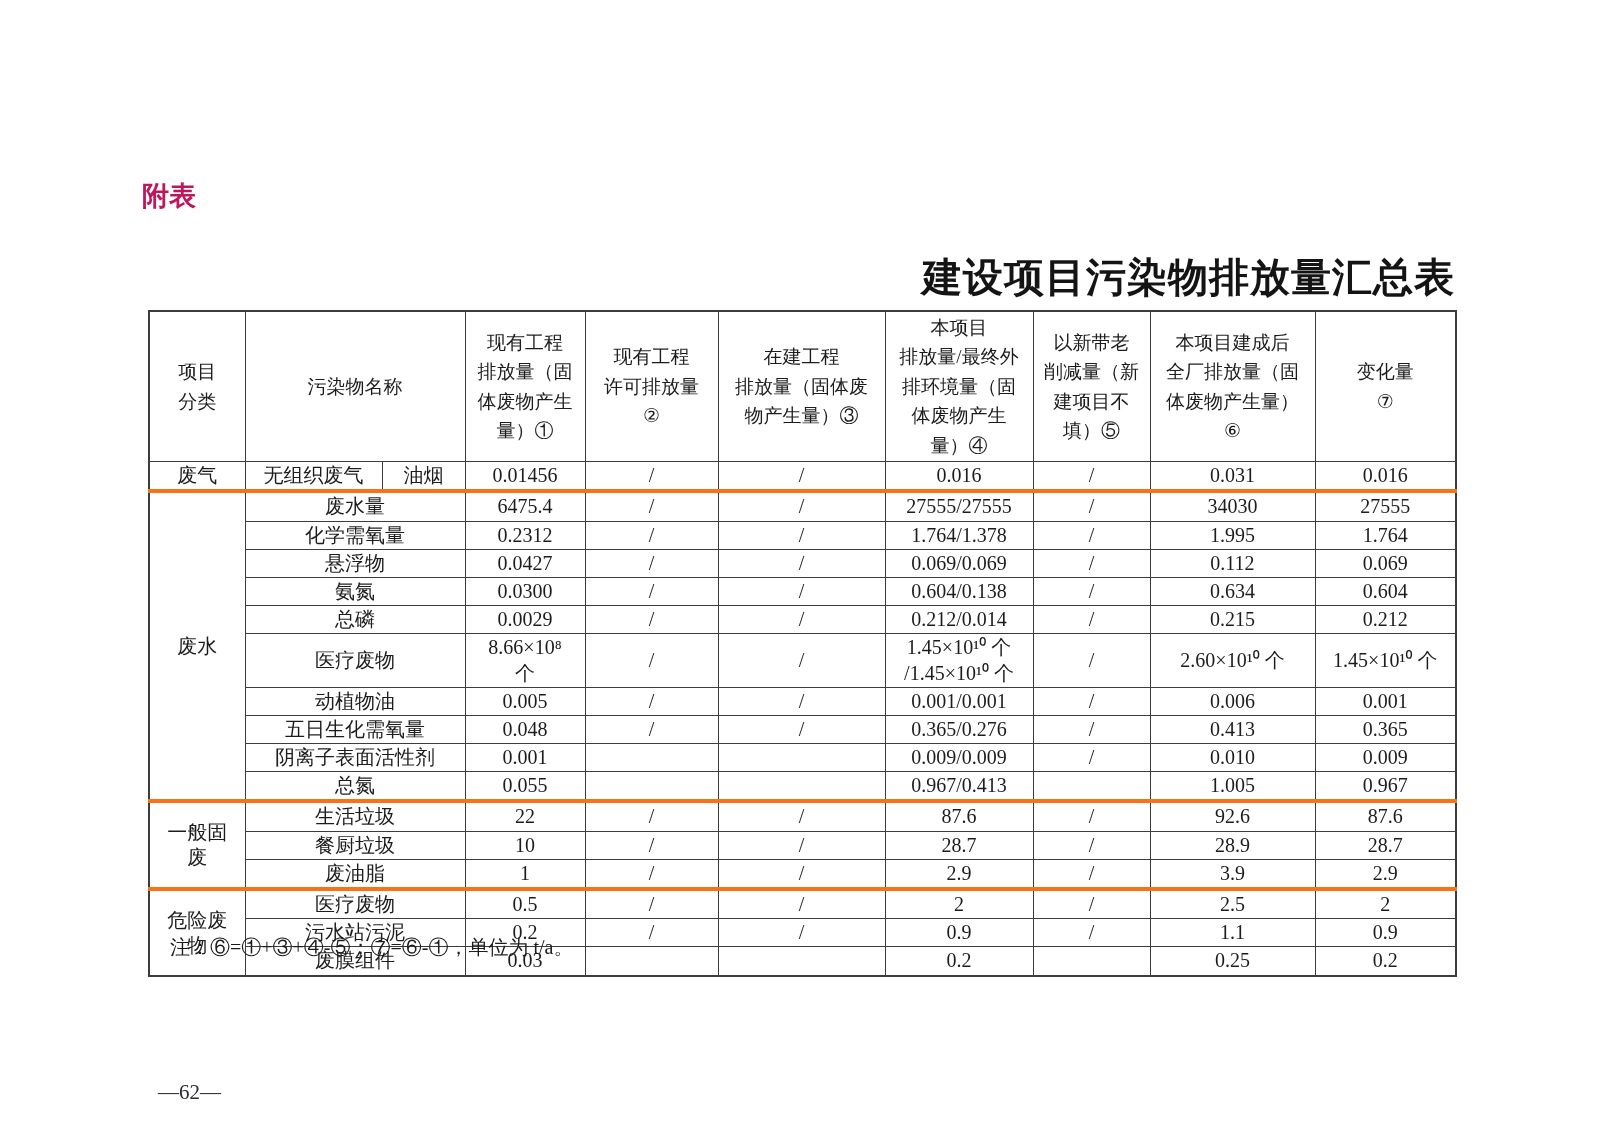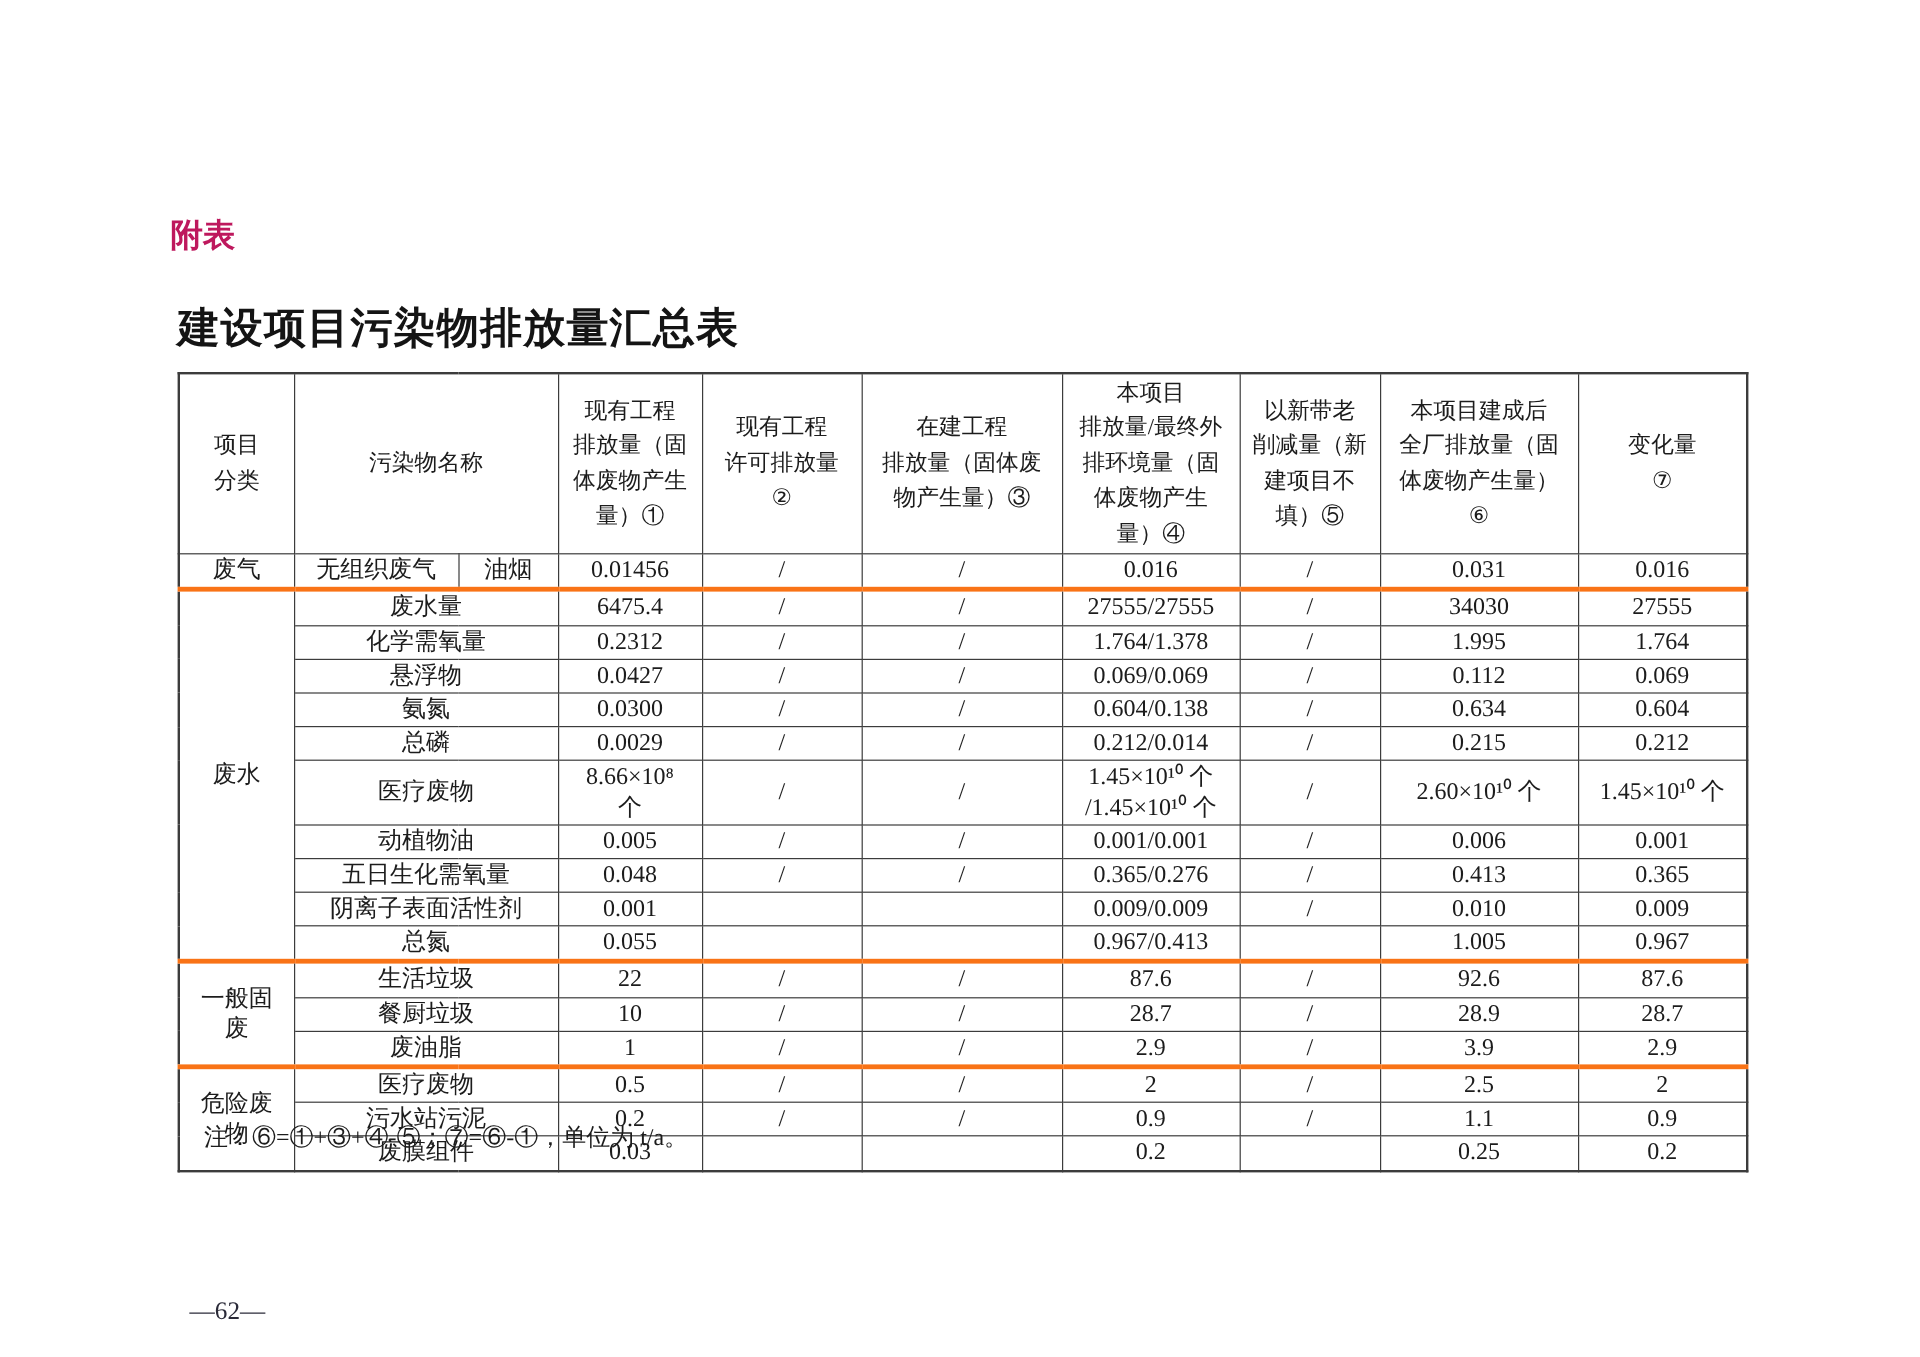--- a/index.html
+++ b/index.html
@@ -23,24 +23,24 @@
     font-weight: 700;
     font-size: 27px;
     color: #be185d;
     margin-top: 40px;
   }
   .doc-title {
     position: absolute;
     left: 148px;
     top: 250px;
     width: 1307px;
-    text-align: left;
+    text-align: right;
     font-family: "Liberation Sans", sans-serif;
     font-weight: 700;
-    font-size: 35px;
+    font-size: 40px;
     letter-spacing: 1px;
     color: #141414;
   }
   table.summary {
     position: absolute;
     left: 148px;
     top: 310px;
     width: 1307px;
     border-collapse: collapse;
     table-layout: fixed;

